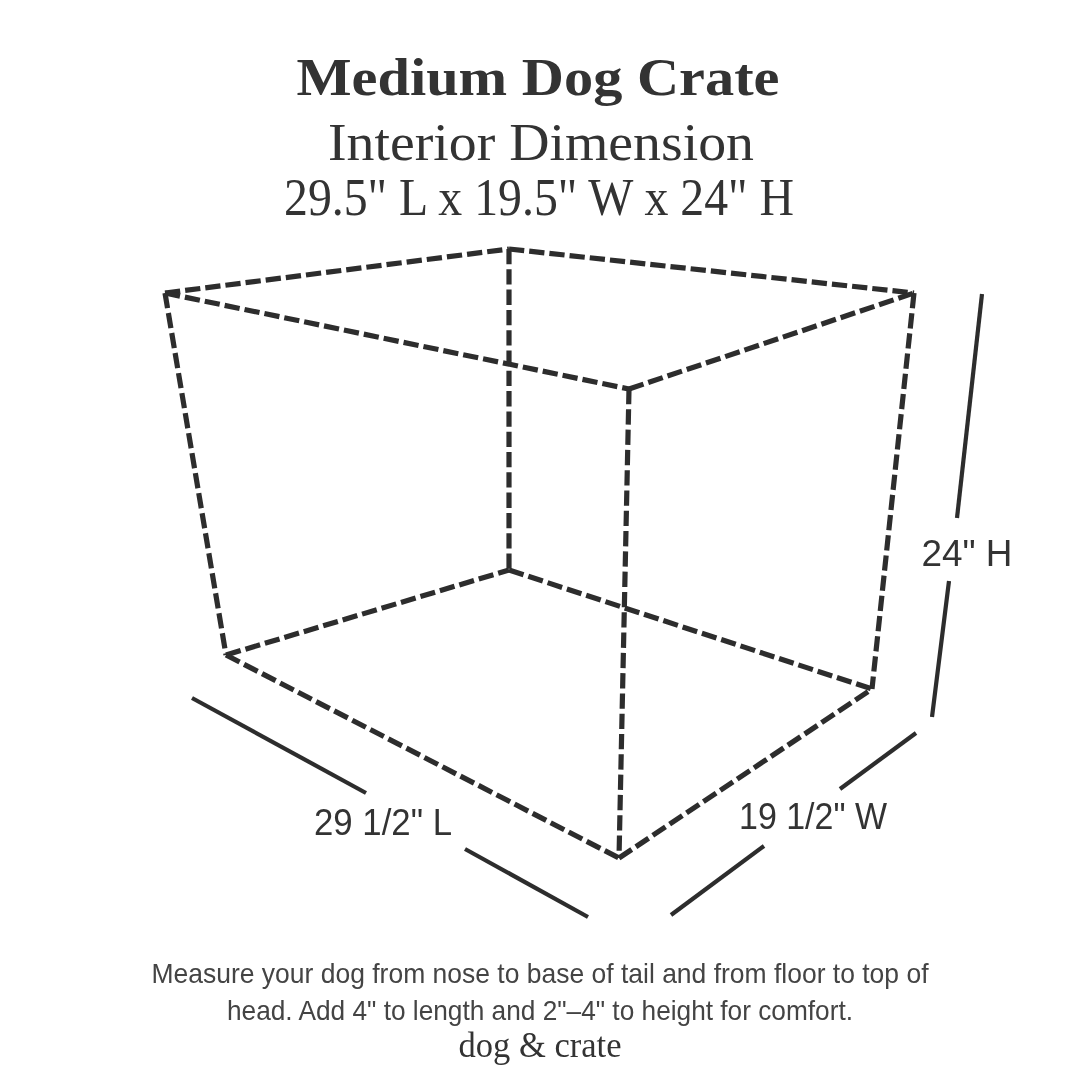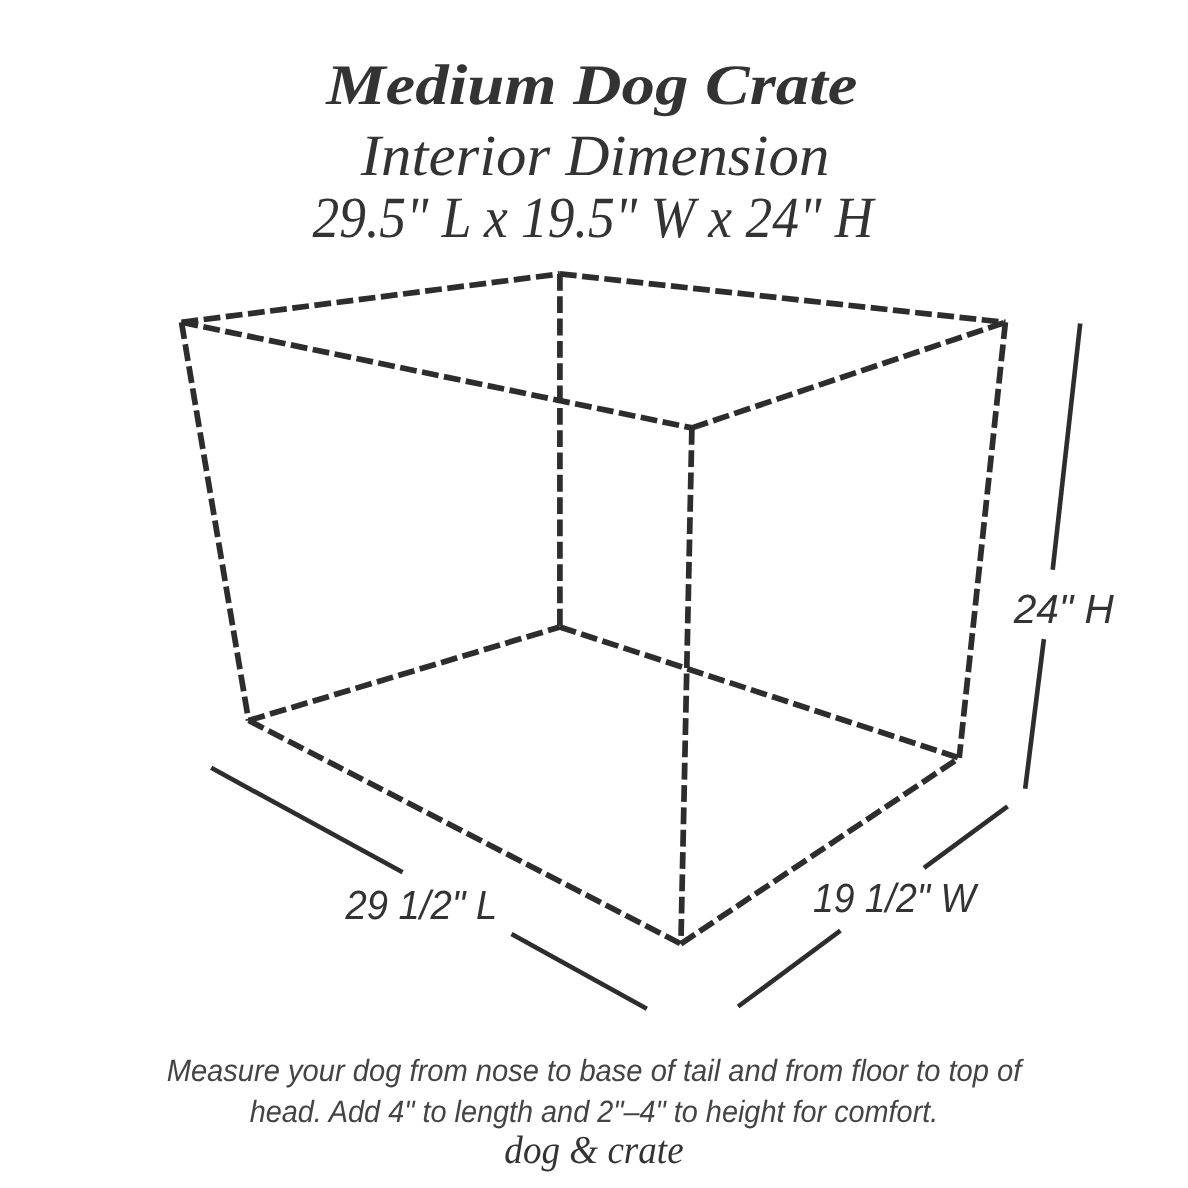--- a/index.html
+++ b/index.html
@@ -1,16 +1,16 @@
 <!DOCTYPE html>
 <html><head>
 <meta charset="utf-8">
 <style>
   html,body{margin:0;padding:0;background:#ffffff;}
-  .page{position:relative;width:1080px;height:1080px;background:#ffffff;overflow:hidden;transform:translateZ(0);will-change:transform;font-style:italic;}
+  .page{position:relative;width:1080px;height:1080px;background:#ffffff;overflow:hidden;transform:translateZ(0);will-change:transform;}
   svg{display:block;}
 </style>
 </head>
 <body>
 
 <div class="page">
 <svg width="1080" height="1080" viewBox="0 0 1080 1080" xmlns="http://www.w3.org/2000/svg">
 
   <text x="538" y="94.5" text-anchor="middle" font-family="Liberation Serif, serif" font-size="52" font-weight="bold" fill="#333333" textLength="483" lengthAdjust="spacingAndGlyphs">Medium Dog Crate</text>
 

